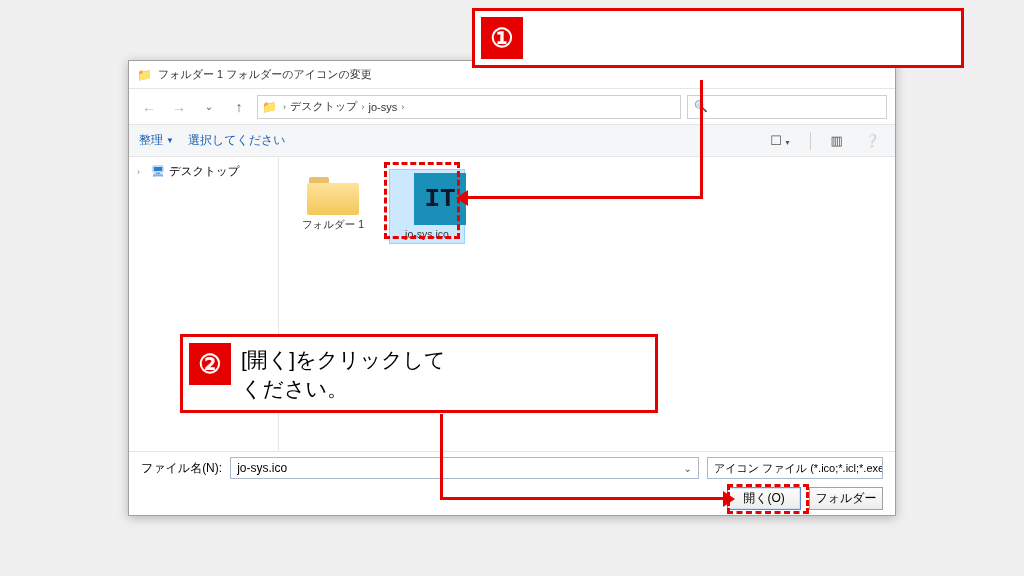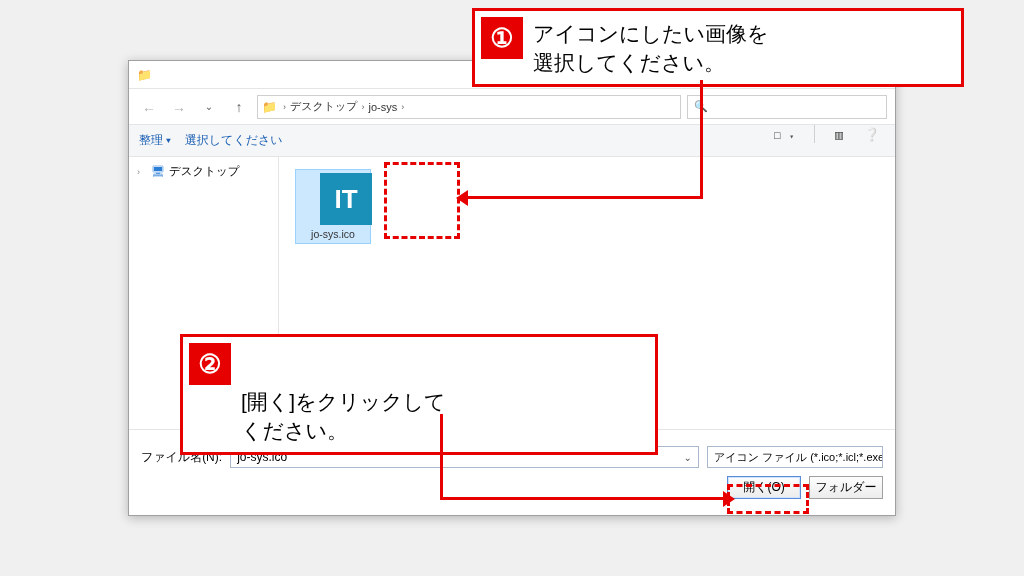--- a/index.html
+++ b/index.html
@@ -68,26 +68,25 @@
     display: flex; align-items: center;
     padding: 0 6px;
     color: #888;
     font-size: 11px;
   }
   .searchbox .sicon { margin-right:4px; font-size:11px;}
   .toolbar {
     height: 32px;
     background: #f5f6f7;
     border-bottom: 1px solid #e5e5e5;
-    display:flex; 
+    display:flex; align-items:center;
     padding: 0 10px;
     gap: 14px;
     color:#1a5fb4;
     font-size: 12px;
-    font-family: Liberation Mono, monospace;
   }
   .toolbar .tbtn { cursor:pointer; display:flex; align-items:center; gap:3px;}
   .toolbar .spacer { flex:1; }
   .toolbar .viewicn { color:#555; font-size:13px; padding:2px 4px; }
   .body {
     flex:1;
     display:flex;
     overflow:hidden;
   }
   .sidebar {
@@ -136,27 +135,27 @@
   }
   .folder-ico::after{
     content:""; position:absolute; left:0; top:10px; width:52px; height:32px;
     background:linear-gradient(#ffe29a,#f3c85a);
     border-radius:2px;
   }
   .itlogo {
     width:52px; height:52px;
     background:#1a8fb8;
     display:flex; align-items:center; justify-content:center;
-    color:#ffffff; font-weight:800; font-size:26px;
-    font-family: Liberation Sans, sans-serif;
+    color:#0f172a; font-weight:800; font-size:26px;
+    font-family: Liberation Mono, monospace;
     margin-left: 26px;
   }
   .bottombar {
     border-top:1px solid #e5e5e5;
-    padding: 16px 12px;
+    padding: 5px 12px;
     background:#fff;
   }
   .fn-row { display:flex; align-items:center; gap:8px; margin-bottom:8px;}
   .fn-label { font-size:12px; min-width:74px; text-align:right;}
   .fn-input {
     flex:1; height:22px;
     border:1px solid #aab8cc;
     padding:0 6px;
     font-size:12px;
     display:flex; align-items:center; justify-content:space-between;
@@ -232,20 +231,21 @@
     pointer-events:none;
   }
 </style>
 </head>
 <body>
 
 <div class="dialog">
 
   <div class="titlebar">
     <span class="folder-glyph">📁</span>
+    <span class="title-text">フォルダー 1  フォルダーのアイコンの変更</span>
   </div>
 
   <div class="navrow">
     <div class="navbtn disabled">←</div>
     <div class="navbtn disabled">→</div>
     <div class="navbtn" style="font-size:10px;">⌄</div>
     <div class="navbtn">↑</div>
     <div class="breadcrumb">
       <span class="folder-glyph">📁</span>
       <span class="bc-ch">›</span>
@@ -276,20 +276,24 @@
   <div class="body">
     <div class="sidebar">
       <div class="treeitem">
         <span class="exp">›</span>
         <span class="ticn">🖥</span>
         <span>デスクトップ</span>
       </div>
     </div>
 
     <div class="filepane">
+      <div class="fileitem">
+        <div class="folder-ico"></div>
+        <span>フォルダー 1</span>
+      </div>
       <div class="fileitem selected">
         <div class="itlogo">IT</div>
         <span>jo-sys.ico</span>
       </div>
     </div>
   </div>
 
   <div class="bottombar">
     <div class="fn-row">
       <span class="fn-label">ファイル名(N):</span>
@@ -305,26 +309,24 @@
     <div class="btn-row">
       <div class="btn default">開く(O)</div>
       <div class="btn">フォルダー</div>
     </div>
   </div>
 
 </div>
 
 <div class="callout callout1">
   <div class="num">①</div>
-  <div class="txt" style="white-space:pre-line;">アイコンにしたい画像を
-選択してください。</div>
 </div>
 <div class="callout callout2">
   <div class="num">②</div>
-  <div class="txt" style="white-space:pre-line;margin-top:42px;">[開く]をクリックして
+  <div class="txt" style="white-space:pre-line;">[開く]をクリックして
 ください。</div>
 </div>
 
 <div class="dashbox dash-file"></div>
 <div class="dashbox dash-open"></div>
 
 <div class="redline l1a"></div>
 <div class="redline l1b"></div>
 <div class="arrow-left"></div>
 

